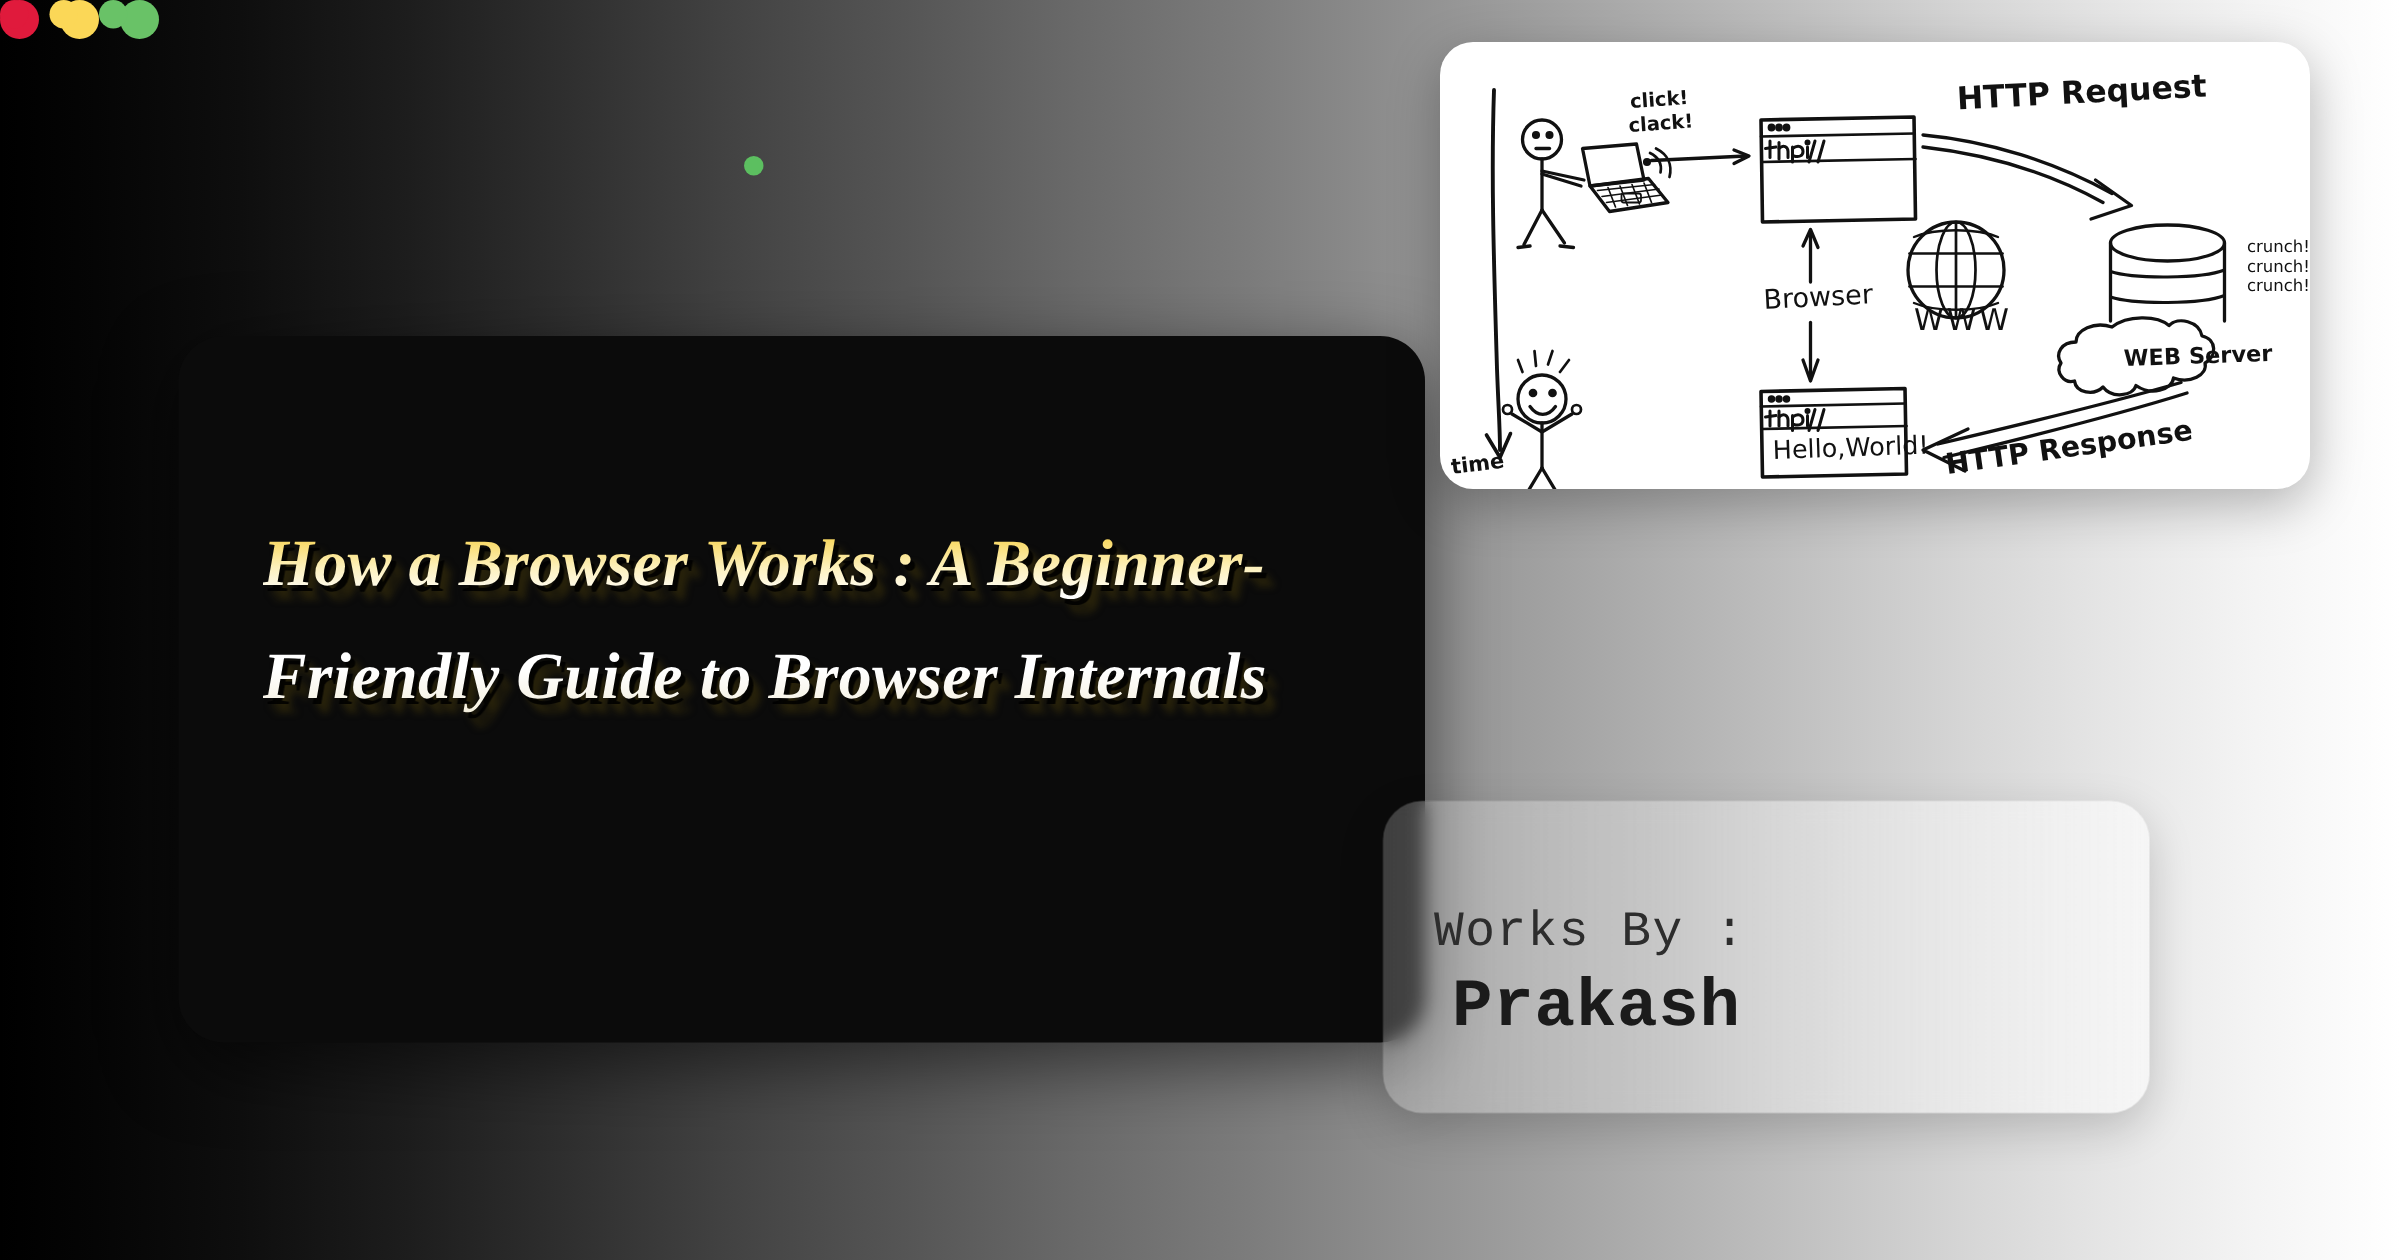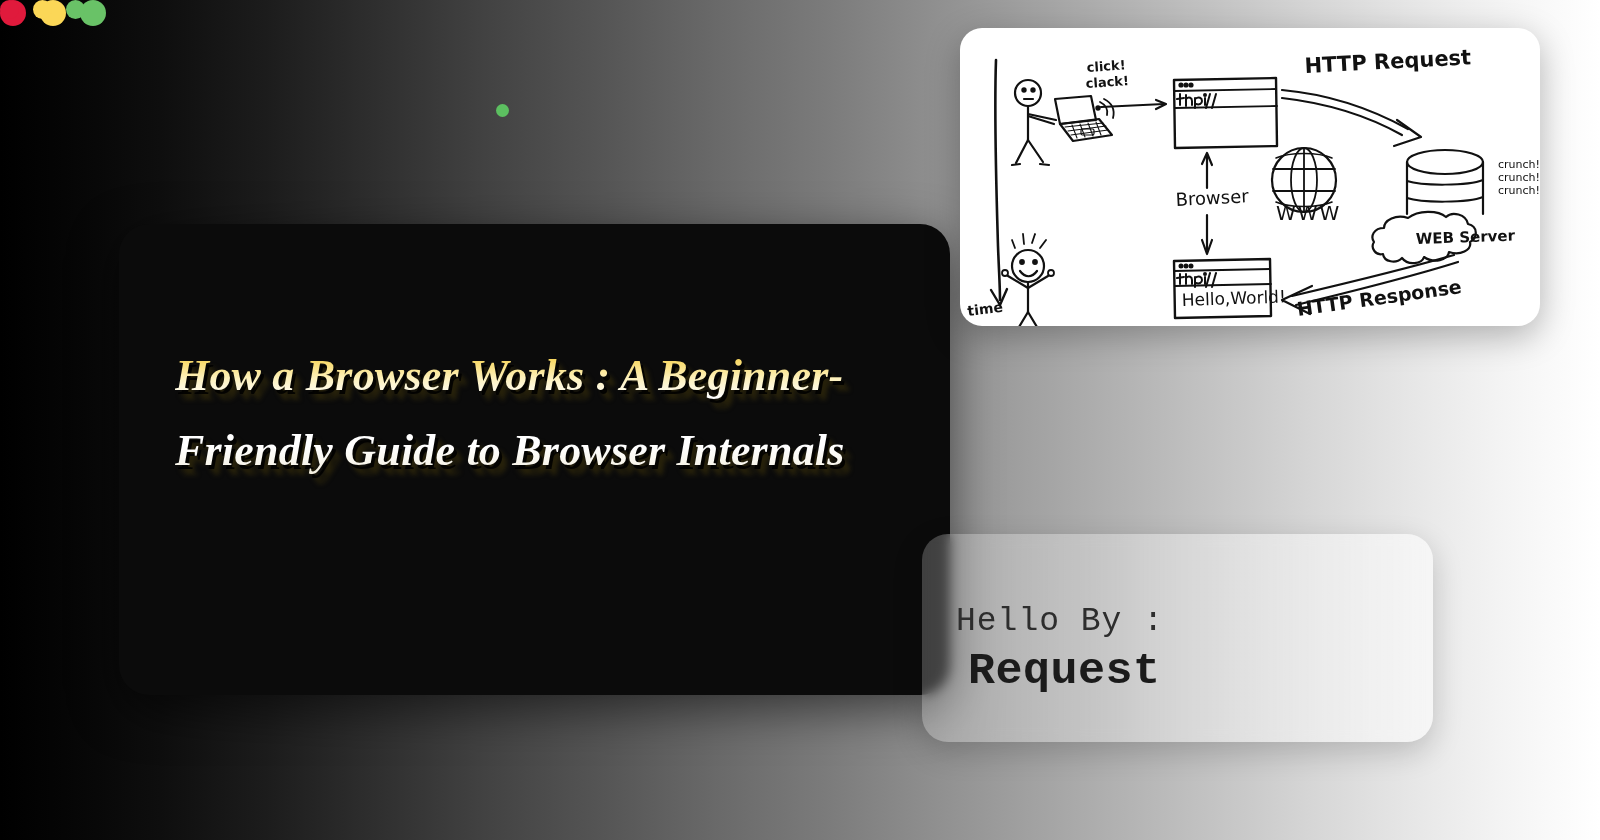--- a/index.html
+++ b/index.html
@@ -335,17 +335,17 @@
 
   <div class="author-card"></div>
 
   <div class="dots-row">
     <span class="dot red sm"></span>
     <span class="dot yellow sm"></span>
     <span class="dot green sm"></span>
   </div>
 
   <div class="author-text">
-    <div class="blog-by">Hello By :</div>
-    <div class="author-name">Request</div>
+    <div class="blog-by">Works By :</div>
+    <div class="author-name">Prakash</div>
   </div>
 
 </div>
 
 </body></html>

